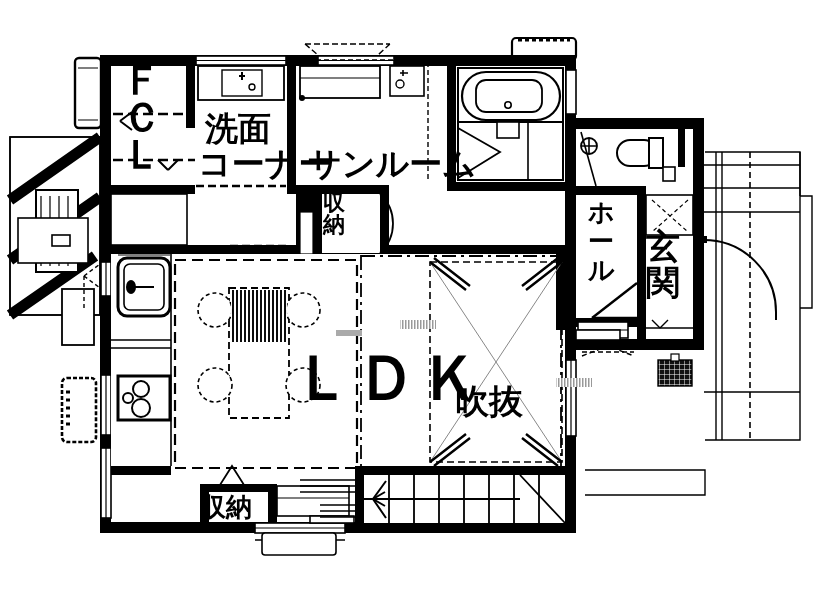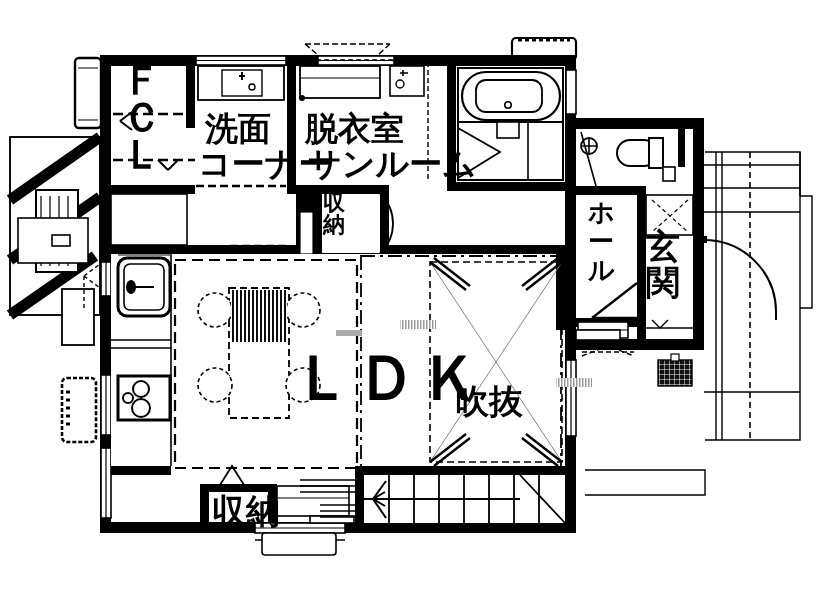--- a/index.html
+++ b/index.html
@@ -413,21 +413,20 @@
 <div class="lbl jp" style="left:122px;top:62px;font-size:40px;letter-spacing:0;line-height:0.92;">
   <div>Ｆ</div>
   <div>Ｃ</div>
   <div>Ｌ</div>
 </div>
 
 <div class="lbl jp" style="left:205px;top:112px;font-size:33px;">洗面</div>
 
 <div class="lbl jp" style="left:198px;top:147px;font-size:33px;">コーナー</div>
 
-<div class="lbl jp" style="left:305px;top:112px;font-size:33px;">脱衣室</div>
 
 <div class="lbl jp" style="left:297px;top:147px;font-size:33px;padding-left:11px;">サンルーム</div>
 
 <div class="lbl jp" style="left:323px;top:192px;font-size:22px;line-height:1.02;">
   <div>収</div>
   <div>納</div>
 </div>
 
 <div class="lbl jp" style="left:588px;top:198px;font-size:26px;line-height:1.12;">
   <div>ホ</div>
@@ -438,15 +437,15 @@
 <div class="lbl jp" style="left:646px;top:228px;font-size:34px;line-height:1.06;">
   <div>玄</div>
   <div>関</div>
 </div>
 
 <div class="lbl jp" style="left:292px;top:330px;font-size:62px;letter-spacing:2px;margin-top:17px;">ＬＤＫ</div>
 
 
 <div class="lbl jp" style="left:455px;top:384px;font-size:34px;">吹抜</div>
 
-<div class="lbl jp" style="left:212px;top:494px;font-size:34px;">収納</div>
+<div class="lbl jp" style="left:200px;top:494px;font-size:26px;">収納</div>
 
 </div>
 
 </body></html>

